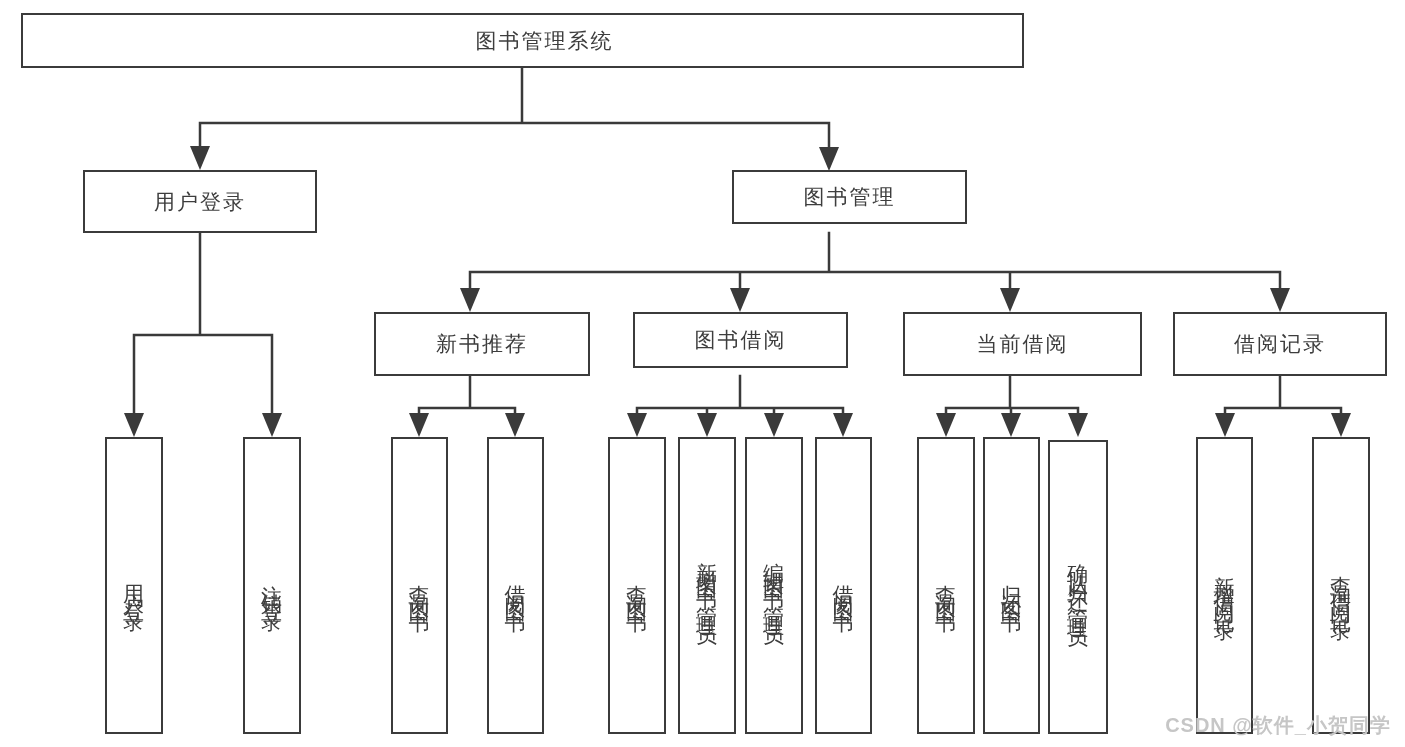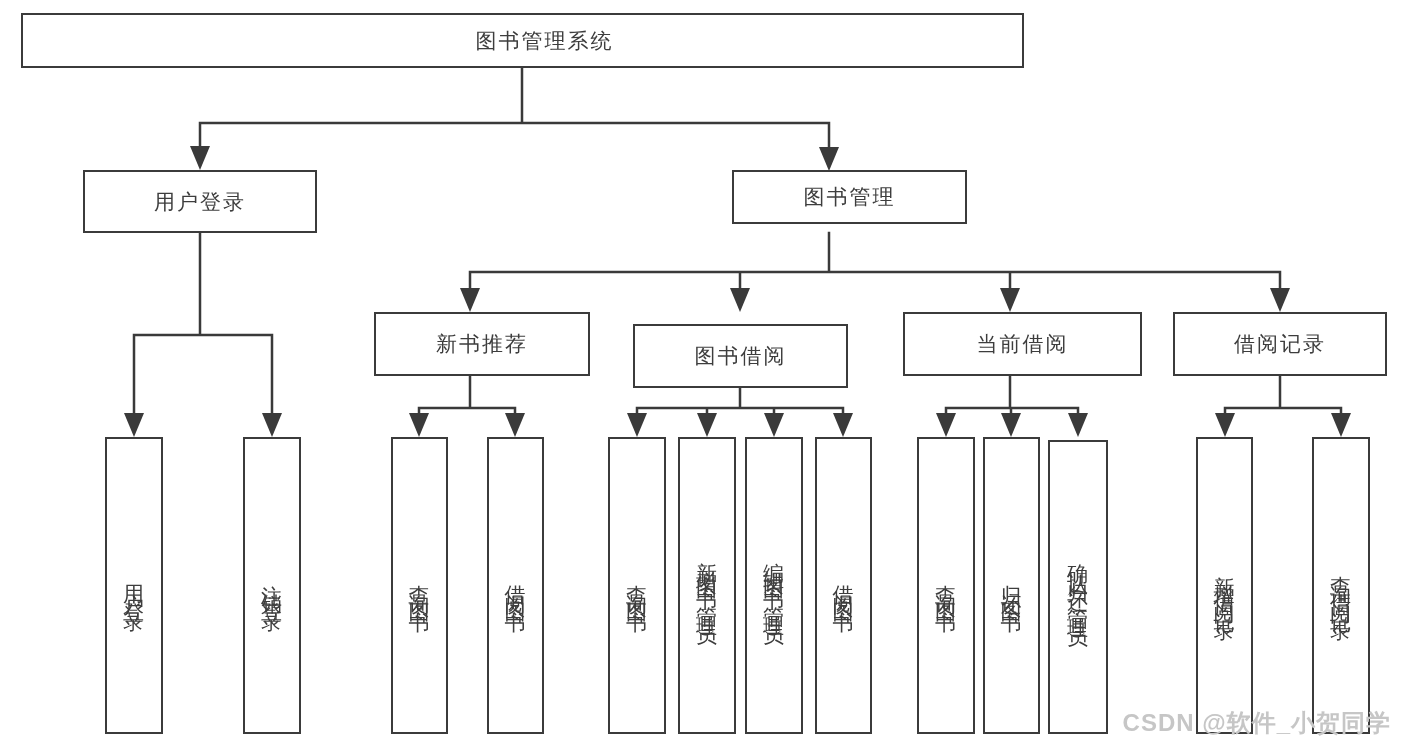--- a/index.html
+++ b/index.html
@@ -36,21 +36,21 @@
     writing-mode: vertical-lr;
     text-orientation: mixed;
     font-size: 21px;
     letter-spacing: 9px;
     line-height: 1;
   }
   .watermark {
     position: absolute;
     right: 14px;
     bottom: 8px;
-    font-size: 24px;
+    font-size: 20px;
     font-weight: 600;
     letter-spacing: 1px;
     color: #c6c6c6;
     white-space: nowrap;
     z-index: 5;
   }
 </style>
 </head>
 <body>
 
@@ -123,21 +123,21 @@
   <div class="node h-node" style="left:83px; top:170px; width:234px; height:63px;">
     <span>用户登录</span>
   </div>
   <div class="node h-node" style="left:712px; top:170px; width:235px; height:54px;margin-left:20px;">
     <span>图书管理</span>
   </div>
 
   <div class="node h-node" style="left:374px; top:312px; width:216px; height:64px;">
     <span>新书推荐</span>
   </div>
-  <div class="node h-node" style="left:633px; top:324px; width:215px; height:64px;">
+  <div class="node h-node" style="left:633px; top:312px; width:215px; height:56px;">
     <span>图书借阅</span>
   </div>
   <div class="node h-node" style="left:903px; top:312px; width:239px; height:64px;">
     <span>当前借阅</span>
   </div>
   <div class="node h-node" style="left:1173px; top:312px; width:214px; height:64px;">
     <span>借阅记录</span>
   </div>
 
   <div class="node v-node" style="left:105px; top:437px; width:58px; height:297px;">

